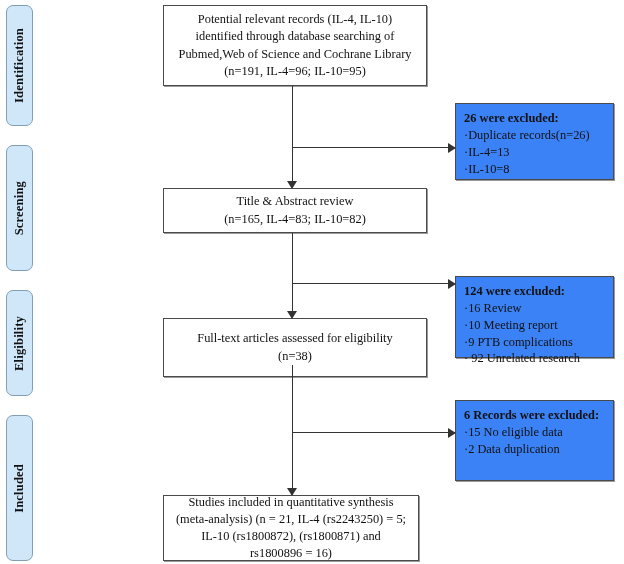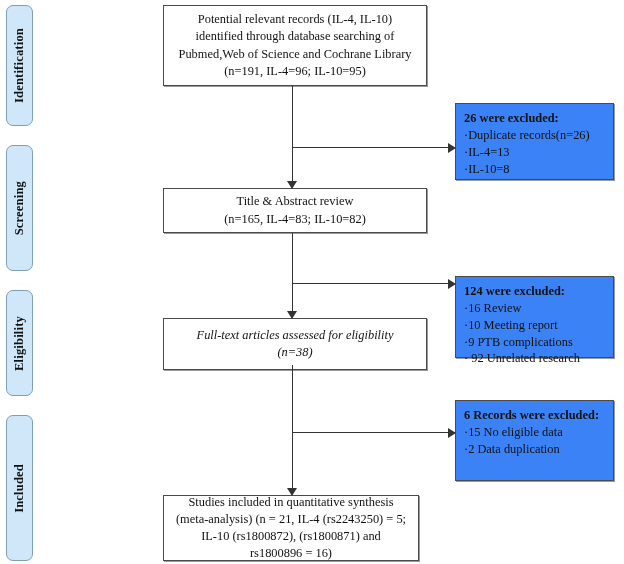--- a/index.html
+++ b/index.html
@@ -60,21 +60,21 @@
   }
   .flowbox .txt {
     font-size: 12.4px;
     line-height: 1.38;
     white-space: pre-line;
     color: #111111;
   }
 
   #box-records   { left: 163px; top: 5px;   width: 264px; height: 81px; }
   #box-title     { left: 163px; top: 188px; width: 264px; height: 45px; align-items: center; }
-  #box-fulltext  { left: 163px; top: 318px; width: 264px; height: 52px; font-style: italic; }
+  #box-fulltext  { left: 163px; top: 318px; width: 264px; height: 59px; }
   #box-included  { left: 163px; top: 495px; width: 256px; height: 66px; }
 
   
   .exclbox {
     position: absolute;
     box-sizing: border-box;
     background: #3b82f6;
     border: 1.2px solid #4a4a4a;
     box-shadow: 1px 1px 0 #9a9a9a;
     padding: 6px 4px 5px 8px;

